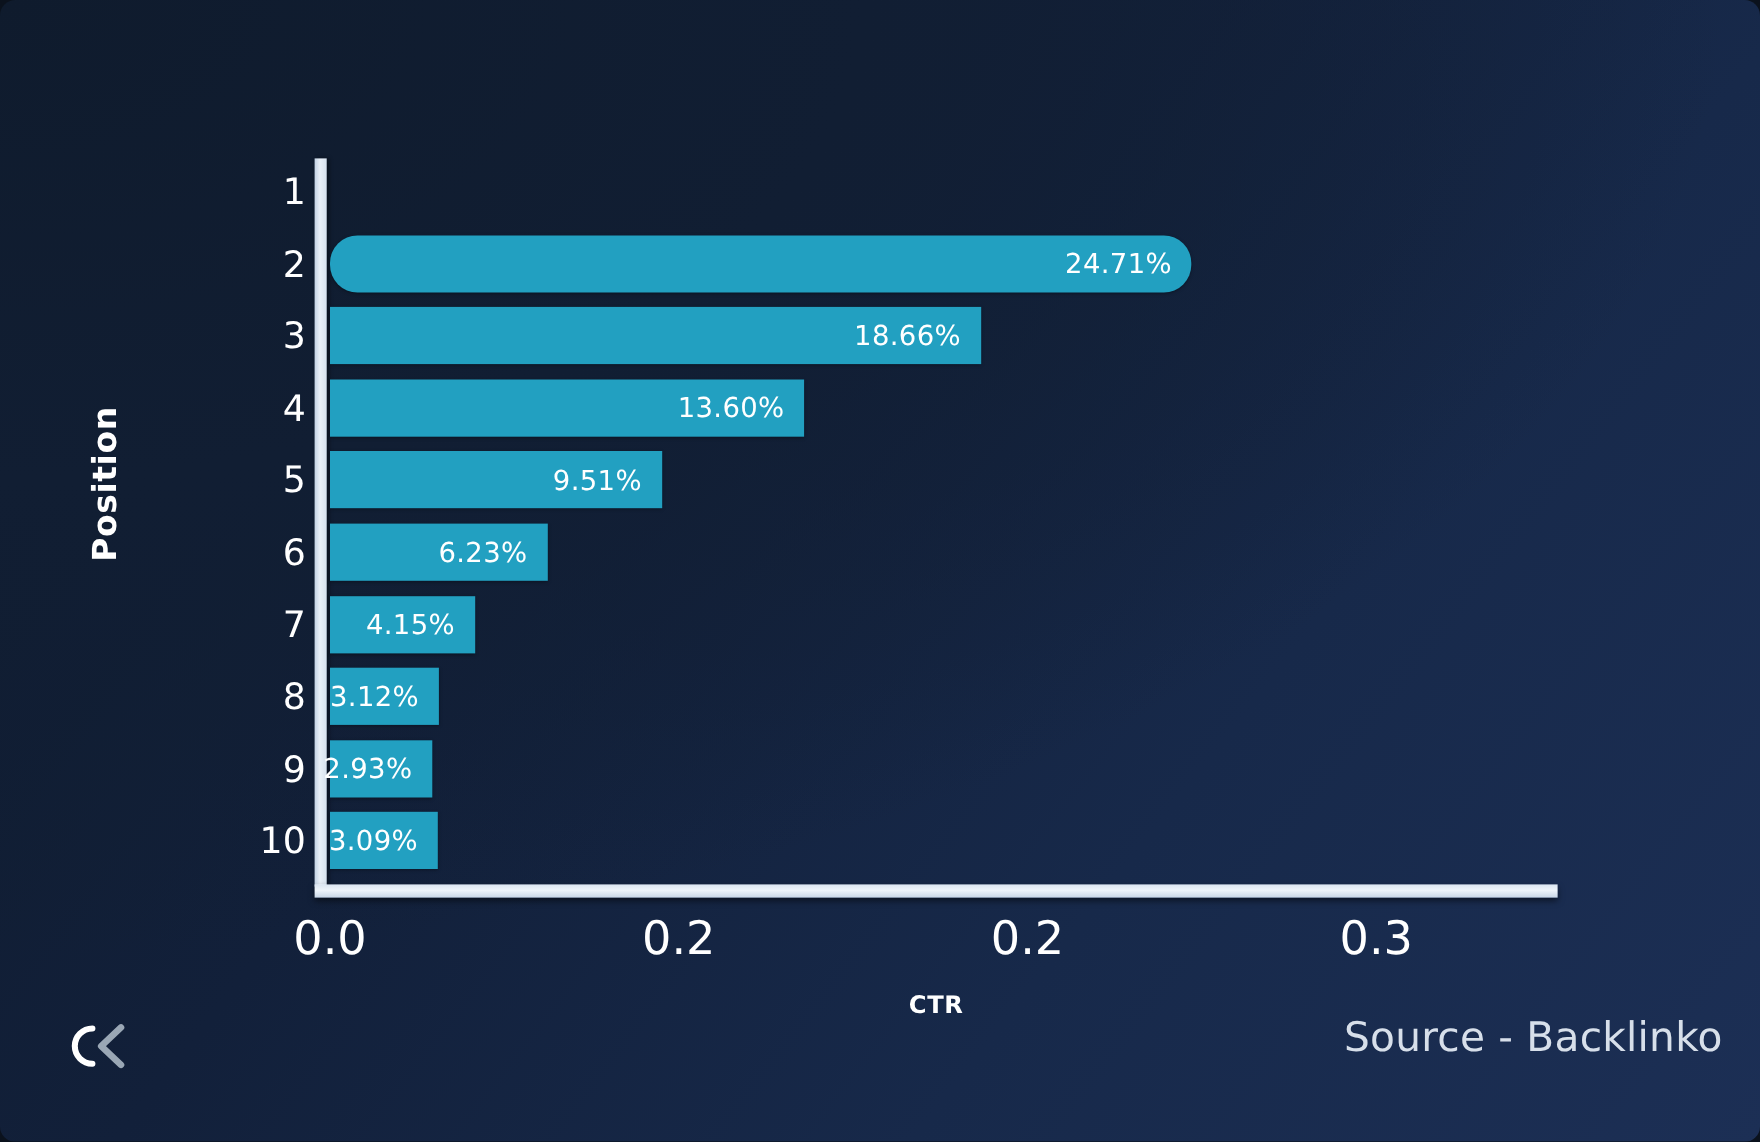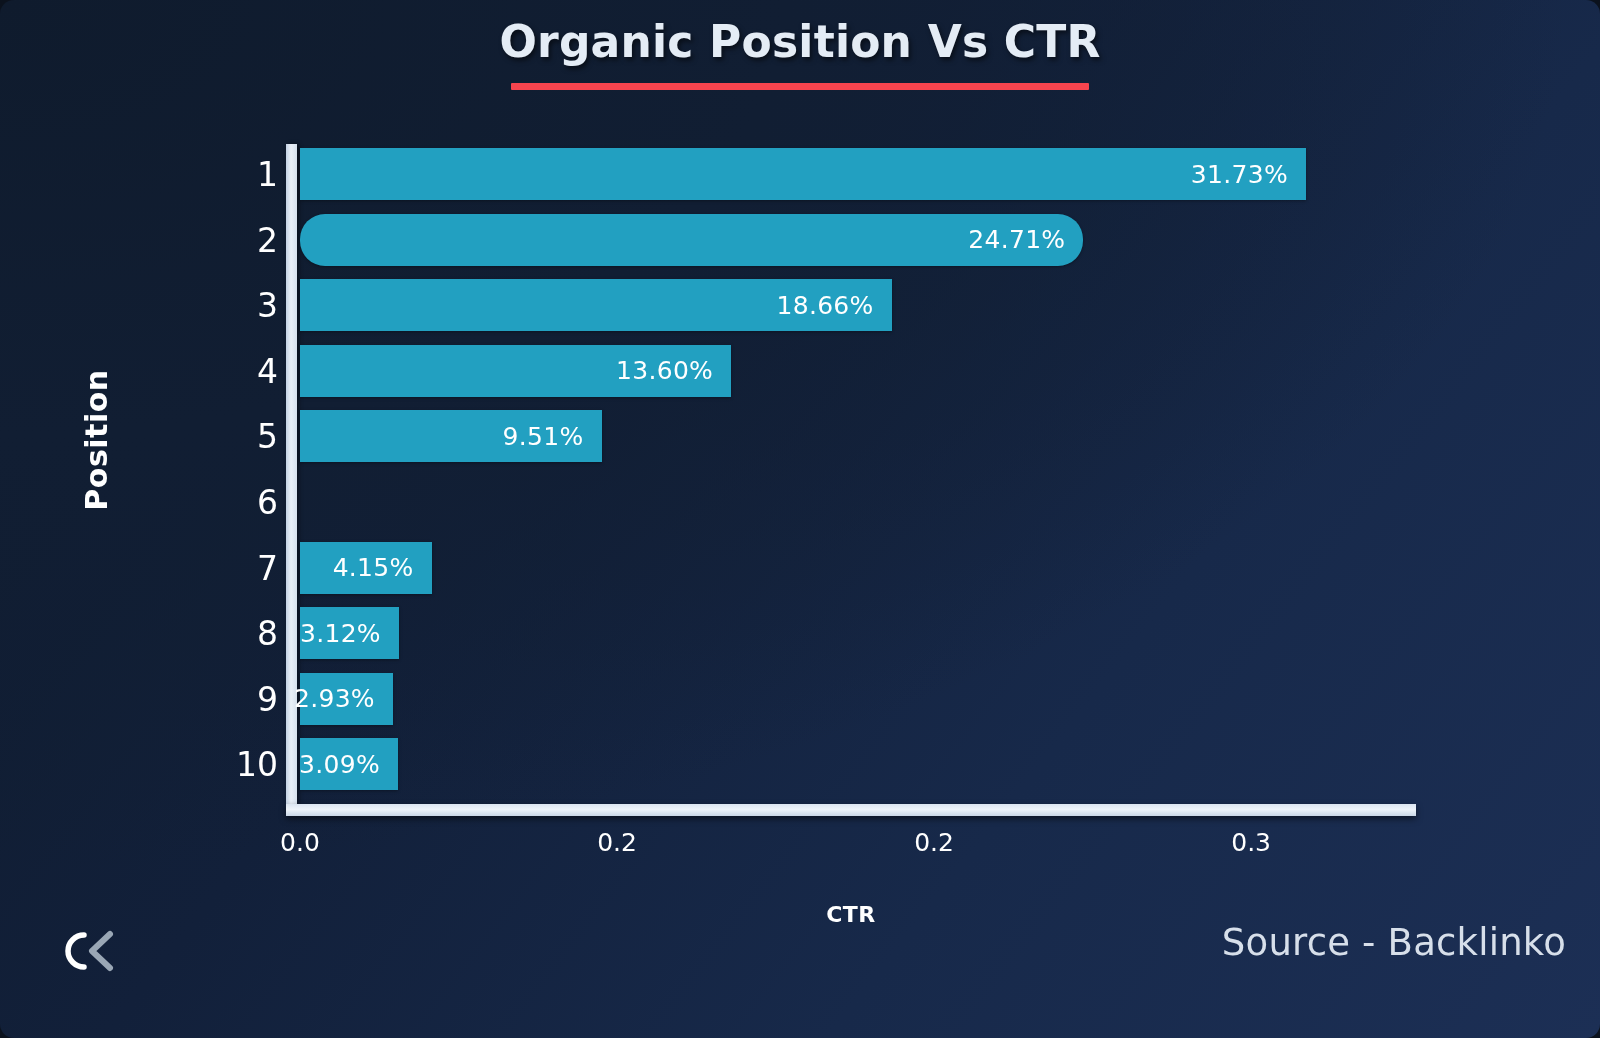--- a/index.html
+++ b/index.html
@@ -134,21 +134,21 @@
   #x-ticks {
     position: absolute;
     left: 286px;
     top: 828px;
     width: 1130px;
     height: 52px;
   }
   .x-tick {
     position: absolute;
     top: 0;
-    font-size: 25px;
+    font-size: 42px;
     color: #ffffff;
     transform: translateX(-50%);
     white-space: nowrap;
   }
 
   
   #x-axis-title {
     position: absolute;
     left: 286px;
     width: 1130px;
@@ -175,67 +175,63 @@
     font-size: 37px;
     color: #d7dfea;
     letter-spacing: 0.2px;
   }
 </style>
 </head>
 <body>
 
 <div id="canvas">
 
-  <div id="title-block">
-    <div id="chart-title">Organic Position Vs CTR</div>
-    <div id="title-rule"></div>
-  </div>
 
   <div id="y-axis-title">Position</div>
 
   <div id="y-ticks">
       <div class="y-tick" style="top: 30px;">1</div>
       <div class="y-tick" style="top: 95.6px;">2</div>
       <div class="y-tick" style="top: 161.2px;">3</div>
       <div class="y-tick" style="top: 226.8px;">4</div>
       <div class="y-tick" style="top: 292.4px;">5</div>
       <div class="y-tick" style="top: 358px;">6</div>
       <div class="y-tick" style="top: 423.6px;">7</div>
       <div class="y-tick" style="top: 489.2px;">8</div>
       <div class="y-tick" style="top: 554.8px;">9</div>
       <div class="y-tick" style="top: 620.4px;">10</div>
     </div>
 
   <div id="plot">
     <div id="y-spine"></div>
     <div id="x-spine"></div>
     <div id="bars">
-        <div class="bar-row" style="top: 0px; width: 1116px;">
-          <div class="bar" style="width: 1005.99px; background: rgb(34, 160, 193);">
-            <span class="bar-value">31.73%</span>
-          </div>
-        </div>
         <div class="bar-row" style="top: 65.6px; width: 1116px;">
           <div class="bar" style="width: 783.419px; background: rgb(34, 160, 193); border-radius: 25px;">
             <span class="bar-value">24.71%</span>
           </div>
         </div>
         <div class="bar-row" style="top: 131.2px; width: 1116px;">
           <div class="bar" style="width: 591.607px; background: rgb(34, 160, 193);">
             <span class="bar-value">18.66%</span>
           </div>
         </div>
         <div class="bar-row" style="top: 196.8px; width: 1116px;">
           <div class="bar" style="width: 431.182px; background: rgb(34, 160, 193);">
             <span class="bar-value">13.60%</span>
           </div>
         </div>
         <div class="bar-row" style="top: 262.4px; width: 1116px;">
           <div class="bar" style="width: 301.51px; background: rgb(34, 160, 193);">
             <span class="bar-value">9.51%</span>
+          </div>
+        </div>
+        <div class="bar-row" style="top: 328px; width: 1116px;">
+          <div class="bar" style="width: 197.519px; background: rgb(34, 160, 193);">
+            <span class="bar-value">6.23%</span>
           </div>
         </div>
         <div class="bar-row" style="top: 393.6px; width: 1116px;">
           <div class="bar" style="width: 131.574px; background: rgb(34, 160, 193);">
             <span class="bar-value">4.15%</span>
           </div>
         </div>
         <div class="bar-row" style="top: 459.2px; width: 1116px;">
           <div class="bar" style="width: 98.9182px; background: rgb(34, 160, 193);">
             <span class="bar-value">3.12%</span>

